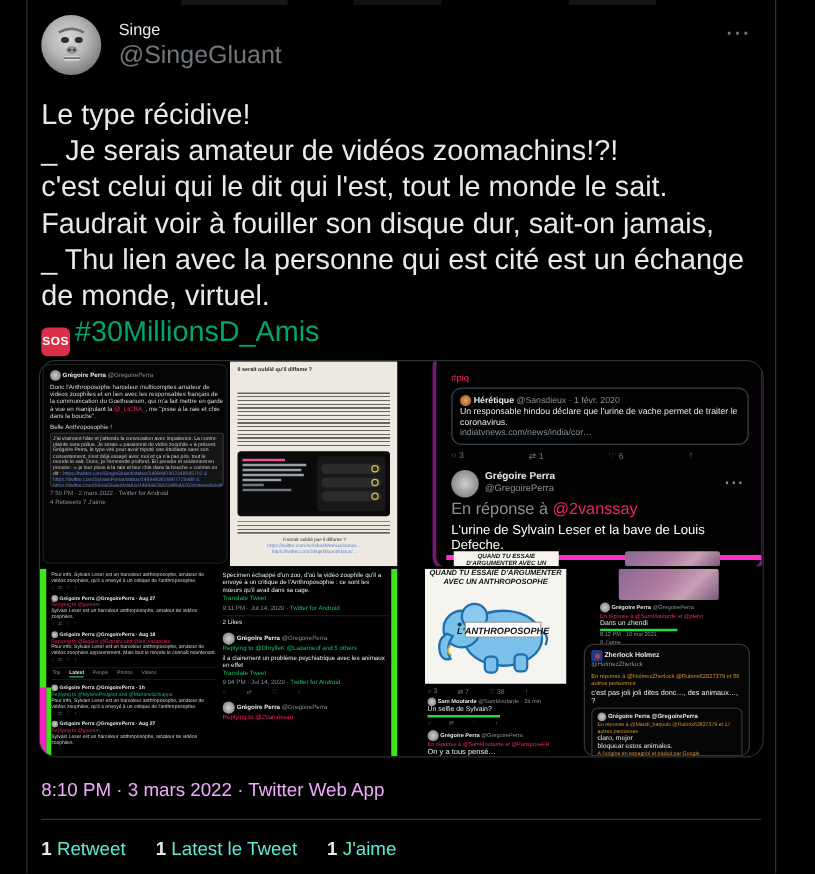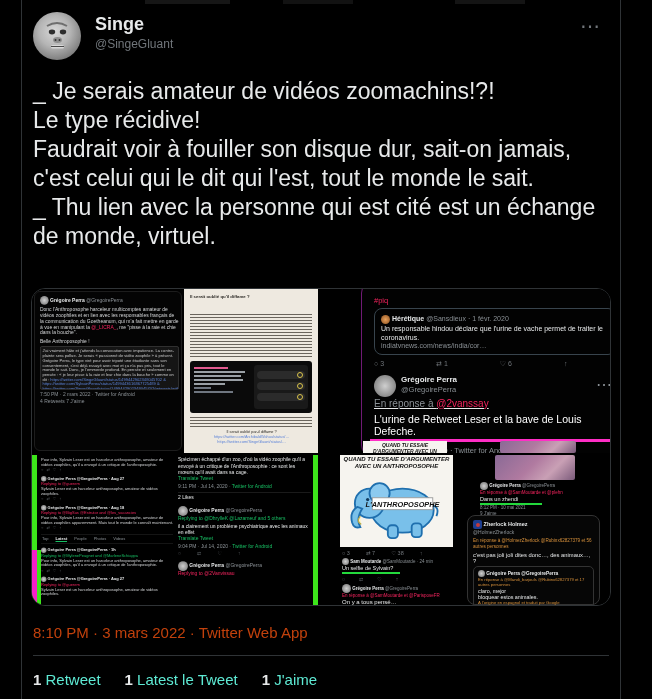--- a/index.html
+++ b/index.html
@@ -4,22 +4,22 @@
 <style>
   html,body{margin:0;padding:0;background:#000;}
   #page{position:relative;width:652px;height:699px;background:#000;overflow:hidden;
         font-family:"Liberation Sans",sans-serif;color:#e7e9ea;}
   .vborder{position:absolute;top:0;width:1px;height:699px;background:#2f3336;}
   .sliver{position:absolute;top:0;height:4px;background:#161616;}
   
   .avatar{position:absolute;left:33px;top:12px;width:48px;height:48px;border-radius:50%;
           background:radial-gradient(circle at 45% 40%, #d8d8d8 0%, #b5b5b5 40%, #7d7d7d 75%, #4e4e4e 100%);overflow:hidden;}
   .names{position:absolute;left:95px;top:14px;line-height:20px;}
-  .name{font-weight:bold;font-size:18px;color:#e7e9ea;}
-  .handle{font-size:12px;color:#71767b;}
+  .name{font-weight:normal;font-size:13px;color:#e7e9ea;}
+  .handle{font-size:20px;color:#71767b;}
   .more{position:absolute;left:580px;top:14px;color:#71767b;font-size:20px;letter-spacing:1px;cursor:pointer;}
   
   .ttext{position:absolute;left:33px;top:77px;width:582px;font-size:23px;line-height:29px;color:#e7e9ea;white-space:nowrap;}
   .hashtag{color:#00a672;}
   .sos{display:inline-block;width:23px;height:23px;border-radius:5px;background:#da2f47;color:#fff;
        font-weight:bold;font-size:9.5px;line-height:23px;text-align:center;vertical-align:-3px;margin-right:4px;letter-spacing:.5px;}
   
   .grid{position:absolute;left:31px;top:288px;width:580px;height:318px;border:1px solid #2f3336;border-radius:14px;
         overflow:hidden;background:#000;box-sizing:border-box;}
   .tile{position:absolute;overflow:hidden;background:#000;}
@@ -39,41 +39,41 @@
   .tlleft{position:absolute;left:2px;top:2px;width:148px;height:160px;background:#040404;border:1px solid #1d1d1d;border-radius:6px;box-sizing:border-box;padding:4px 5px;}
   .tlright{position:absolute;left:152px;top:0;width:134px;height:164px;background:#eee9e0;padding:5px 6px;box-sizing:border-box;}
   .quotebox{margin-top:3px;background:#151515;border:1px solid #4a4a4a;border-radius:3px;padding:3px;height:62px;overflow:hidden;}
   .shot{position:relative;margin-top:3px;background:#0a0a0a;border-radius:3px;height:52px;display:flex;padding:4px;box-sizing:border-box;gap:4px;}
   .shot .lt{flex:1;}
   .shot .lt i{display:block;height:2px;margin:2px 0;background:#9aa0a5;}
   .shot .rt{width:42%;background:#191919;border-radius:3px;padding:3px;}
   .pill{height:8px;border-radius:4px;background:#2b2b2b;margin:3px 0;position:relative;}
   .pill::after{content:"";position:absolute;right:2px;top:1px;width:6px;height:6px;border-radius:50%;border:1px solid #d8c24a;box-sizing:border-box;}
   
-  .trpanel{position:absolute;left:41px;top:-8px;width:266px;height:176px;border:1px solid #701a75;border-radius:12px;
+  .trpanel{position:absolute;left:26px;top:-8px;width:266px;height:176px;border:3px solid #701a75;border-radius:12px;
            background:#020202;box-sizing:border-box;padding:10px 10px 0 12px;}
   .qcard{border:1px solid #38444d;border-radius:8px;padding:5px 6px;margin-top:3px;}
   .ic{color:#71767b;}
   
   .neon{position:absolute;background:#3de51b;}
   .magenta{position:absolute;background:#f61ec9;}
   .mt{margin-bottom:7px;}
   .mth{color:#e7e9ea;font-weight:bold;}
   .mtb{color:#d4d6d8;}
   .mti{color:#5d6368;margin-top:2px;letter-spacing:6px;}
   .tabs{display:flex;gap:14px;color:#8b9196;border-top:1px solid #2a2a2a;border-bottom:1px solid #2a2a2a;padding:3px 2px;margin:4px 0 7px 0;}
   .tabs .act{color:#e7e9ea;font-weight:bold;border-bottom:2px solid #17bf63;padding-bottom:1px;}
   
   .memecard{position:absolute;left:20px;top:0;width:113px;height:92px;background:#f6f4ef;overflow:hidden;}
   .memetitle{font-size:6px;font-weight:bold;font-style:italic;text-align:center;color:#111;line-height:7px;padding-top:1px;}
   .photo{position:absolute;background:linear-gradient(135deg,#8a6a96 0%,#b07aa0 45%,#c9a0b5 70%,#7a5a7a 100%);border-radius:2px;}
   .sher{position:absolute;left:147px;top:60px;width:133px;height:90px;background:#060606;border:1px solid #333;border-radius:8px;box-sizing:border-box;padding:4px 5px;}
   .nested{border:1px solid #333;border-radius:5px;padding:3px 4px;margin-top:2px;}
   
-  .ts{position:absolute;left:33px;top:624px;font-size:15px;color:#c2410c;}
+  .ts{position:absolute;left:33px;top:624px;font-size:15px;color:#f0abfc;}
   .divider{position:absolute;left:33px;top:655px;width:576px;height:1px;background:#2f3336;}
   .stats{position:absolute;left:33px;top:671px;font-size:15px;display:flex;gap:24px;}
   .stats b{color:#e7e9ea;font-weight:bold;}
   .stats span{color:#5eead4;}
 </style>
 </head>
 <body>
 
 <div id="page">
   <div class="vborder" style="left:21px"></div>
@@ -94,26 +94,29 @@
       <path d="M14 14 q10 -6 20 0" stroke="#6f6f6f" stroke-width="2" fill="none"></path>
     </svg>
   </div>
   <div class="names">
     <div class="name">Singe</div>
     <div class="handle">@SingeGluant</div>
   </div>
   <div class="more">⋯</div>
 
   <div class="ttext">
+    <div>Le type récidive!</div>
     <div>_ Je serais amateur de vidéos zoomachins!?!</div>
-    <div>Le type récidive!</div>
+    <div>c'est celui qui le dit qui l'est, tout le monde le sait.</div>
     <div>Faudrait voir à fouiller son disque dur, sait-on jamais,</div>
-    <div>c'est celui qui le dit qui l'est, tout le monde le sait.</div>
     <div>_ Thu lien avec la personne qui est cité est un échange</div>
     <div>de monde, virtuel.</div>
+    <div>
+      <span class="sos">SOS</span><span class="hashtag">#30MillionsD_Amis</span>
+    </div>
   </div>
 
   <div class="grid">
 
     <div class="tile" id="tileTL">
       <div class="tlleft">
         <div class="sc" style="transform:scale(0.62);width:224px;font-size:8px;line-height:9.5px;">
           <div style="margin-bottom:3px;">
             <span class="mdot" style="width:14px;height:14px"></span>
             <span class="bold">Grégoire Perra</span>
@@ -178,24 +181,24 @@
           <span><span>⇄</span> <span>1</span></span>
           <span><span>♡</span> <span>6</span></span>
           <span>↑</span>
         </div>
         <div style="margin-top:7px;position:relative;">
           <span class="mdot" style="width:22px;height:22px;float:left;margin-right:5px"></span>
           <div style="font-size:8px;font-weight:bold;line-height:10px;">Grégoire Perra</div>
           <div class="gray" style="font-size:7.5px;line-height:9px;">@GregoirePerra</div>
           <span class="gray" style="position:absolute;right:4px;top:0;">⋯</span>
         </div>
-        <div style="clear:both;font-size:10px;margin-top:4px;text-decoration:underline;">
+        <div style="clear:both;font-size:13px;margin-top:4px;">
           <span class="gray">En réponse à </span><span class="pink">@2vanssay</span>
         </div>
-        <div style="font-size:10.5px;margin-top:4px;color:#fff;">L'urine de Retweet Leser et la bave de Louis Defeche.</div>
+        <div style="font-size:10.5px;margin-top:4px;color:#fff;">L'urine de Sylvain Leser et la bave de Louis Defeche.</div>
         <div style="margin-top:2px;margin-left:-4px;width:252px;height:3.5px;background:#ff2ec6;"></div>
         <div class="gray" style="font-size:7.5px;margin-top:4px;">5:39 PM · 1 févr. 2020 · Twitter for Android</div>
       </div>
       <div style="position:absolute;left:43px;top:152px;width:84px;height:12px;background:#f6f4ef;overflow:hidden;">
         <div class="memetitle" style="font-size:5px;line-height:6px">QUAND TU ESSAIE D'ARGUMENTER AVEC UN ANTHROPOSOPHE</div>
       </div>
       <div class="photo" style="left:180px;top:152px;width:76px;height:12px;"></div>
     </div>
 
     <div class="tile" id="tileBL">

